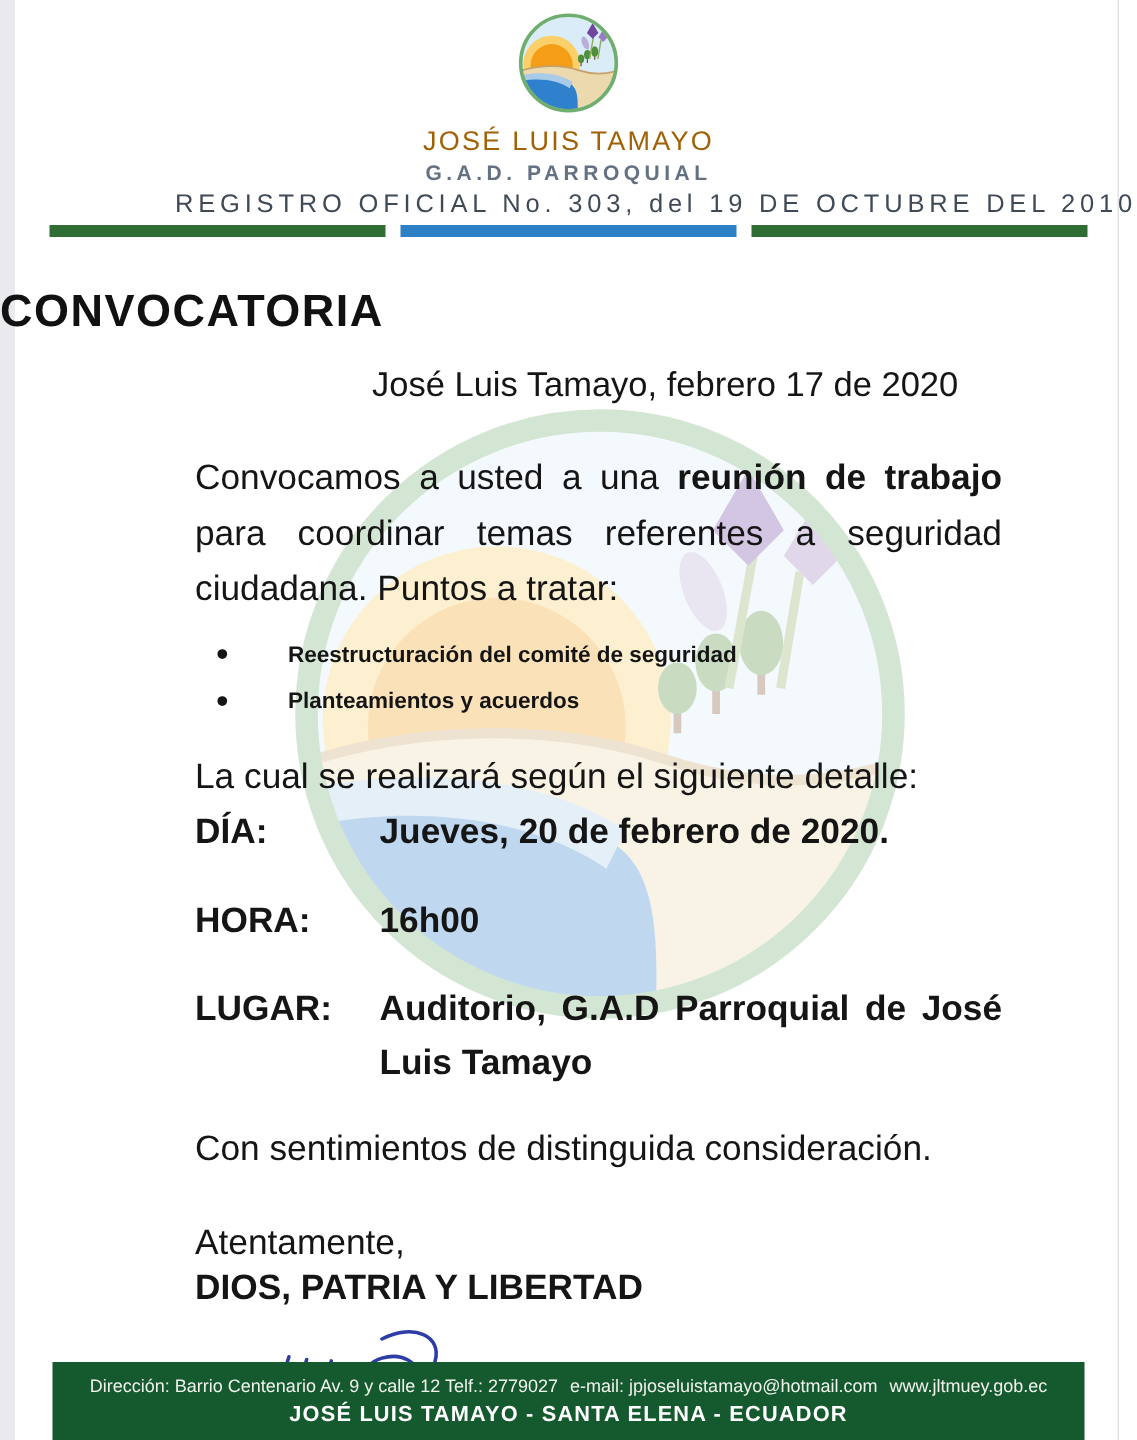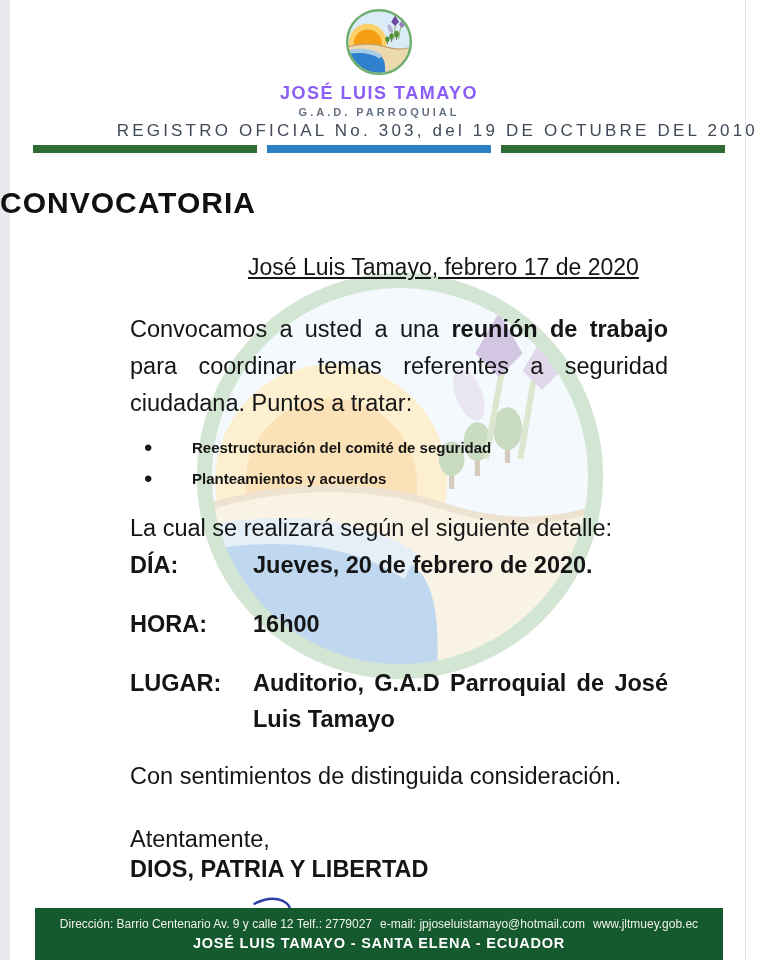--- a/index.html
+++ b/index.html
@@ -7,35 +7,35 @@
     position:relative;width:758px;height:960px;background:#ffffff;
     overflow:hidden;font-family:"Liberation Sans",sans-serif;color:#1b1b1b;
     margin:0 auto;
   }
   .photo-edge-left{position:absolute;left:0;top:0;width:10px;height:100%;background:#e9e9ee;}
   .photo-edge-right{position:absolute;right:12px;top:0;width:1px;height:100%;background:#e2e2e8;}
 
   
   .header{position:relative;text-align:center;padding-top:7px;z-index:2;}
   .logo{width:70px;height:70px;display:inline-block;}
-  .org-name{font-size:18px;letter-spacing:1.5px;color:#8b5cf6;margin-top:2px;font-weight:700;}
-  .org-sub{font-size:11px;letter-spacing:3px;color:#637183;margin-top:2px;font-weight:700;}
+  .org-name{font-size:18px;letter-spacing:1.5px;color:#a16207;margin-top:2px;font-weight:400;}
+  .org-sub{font-size:14px;letter-spacing:3px;color:#637183;margin-top:2px;font-weight:700;}
   .registro{font-size:17px;letter-spacing:3.2px;color:#404a57;margin-top:3px;white-space:nowrap;text-align:right;}
   .tricolor{display:flex;justify-content:center;gap:10px;margin:4px auto 0;width:692px;}
   .tricolor .seg{height:8px;flex:1;}
   .seg-green{background:var(--banner-green,#2f6d35);}
   .seg-blue{background:var(--banner-blue,#2e80c6);}
 
   
   .watermark{position:absolute;left:185px;top:261px;width:430px;height:430px;opacity:.30;z-index:0;pointer-events:none;}
 
   
   .doc-title{position:relative;z-index:1;text-align:left;margin-top:33px;font-size:30px;font-weight:700;letter-spacing:1px;color:#111;}
   .content{position:relative;z-index:1;margin-left:130px;width:538px;font-size:23.5px;line-height:37px;color:#151515;}
-  .dateline{margin-top:29px;padding-left:118px;font-size:23px;white-space:nowrap;text-decoration:underline;}
+  .dateline{margin-top:13px;padding-left:118px;font-size:23px;white-space:nowrap;}
   .intro{margin-top:25px;text-align:justify;}
   .intro b{font-weight:700;}
   .bullets{margin-top:10px;}
   .bullet-row{display:flex;line-height:31px;}
   .bullet-dot{width:48px;flex:none;font-size:24px;padding-left:14px;}
   .bullet-text{font-weight:700;font-size:15px;white-space:nowrap;}
   .detail-intro{margin-top:16px;}
   .details{display:grid;grid-template-columns:123px 415px;row-gap:23px;line-height:36px;}
   .detail-label{font-weight:700;}
   .detail-value{font-weight:700;text-align:justify;}

